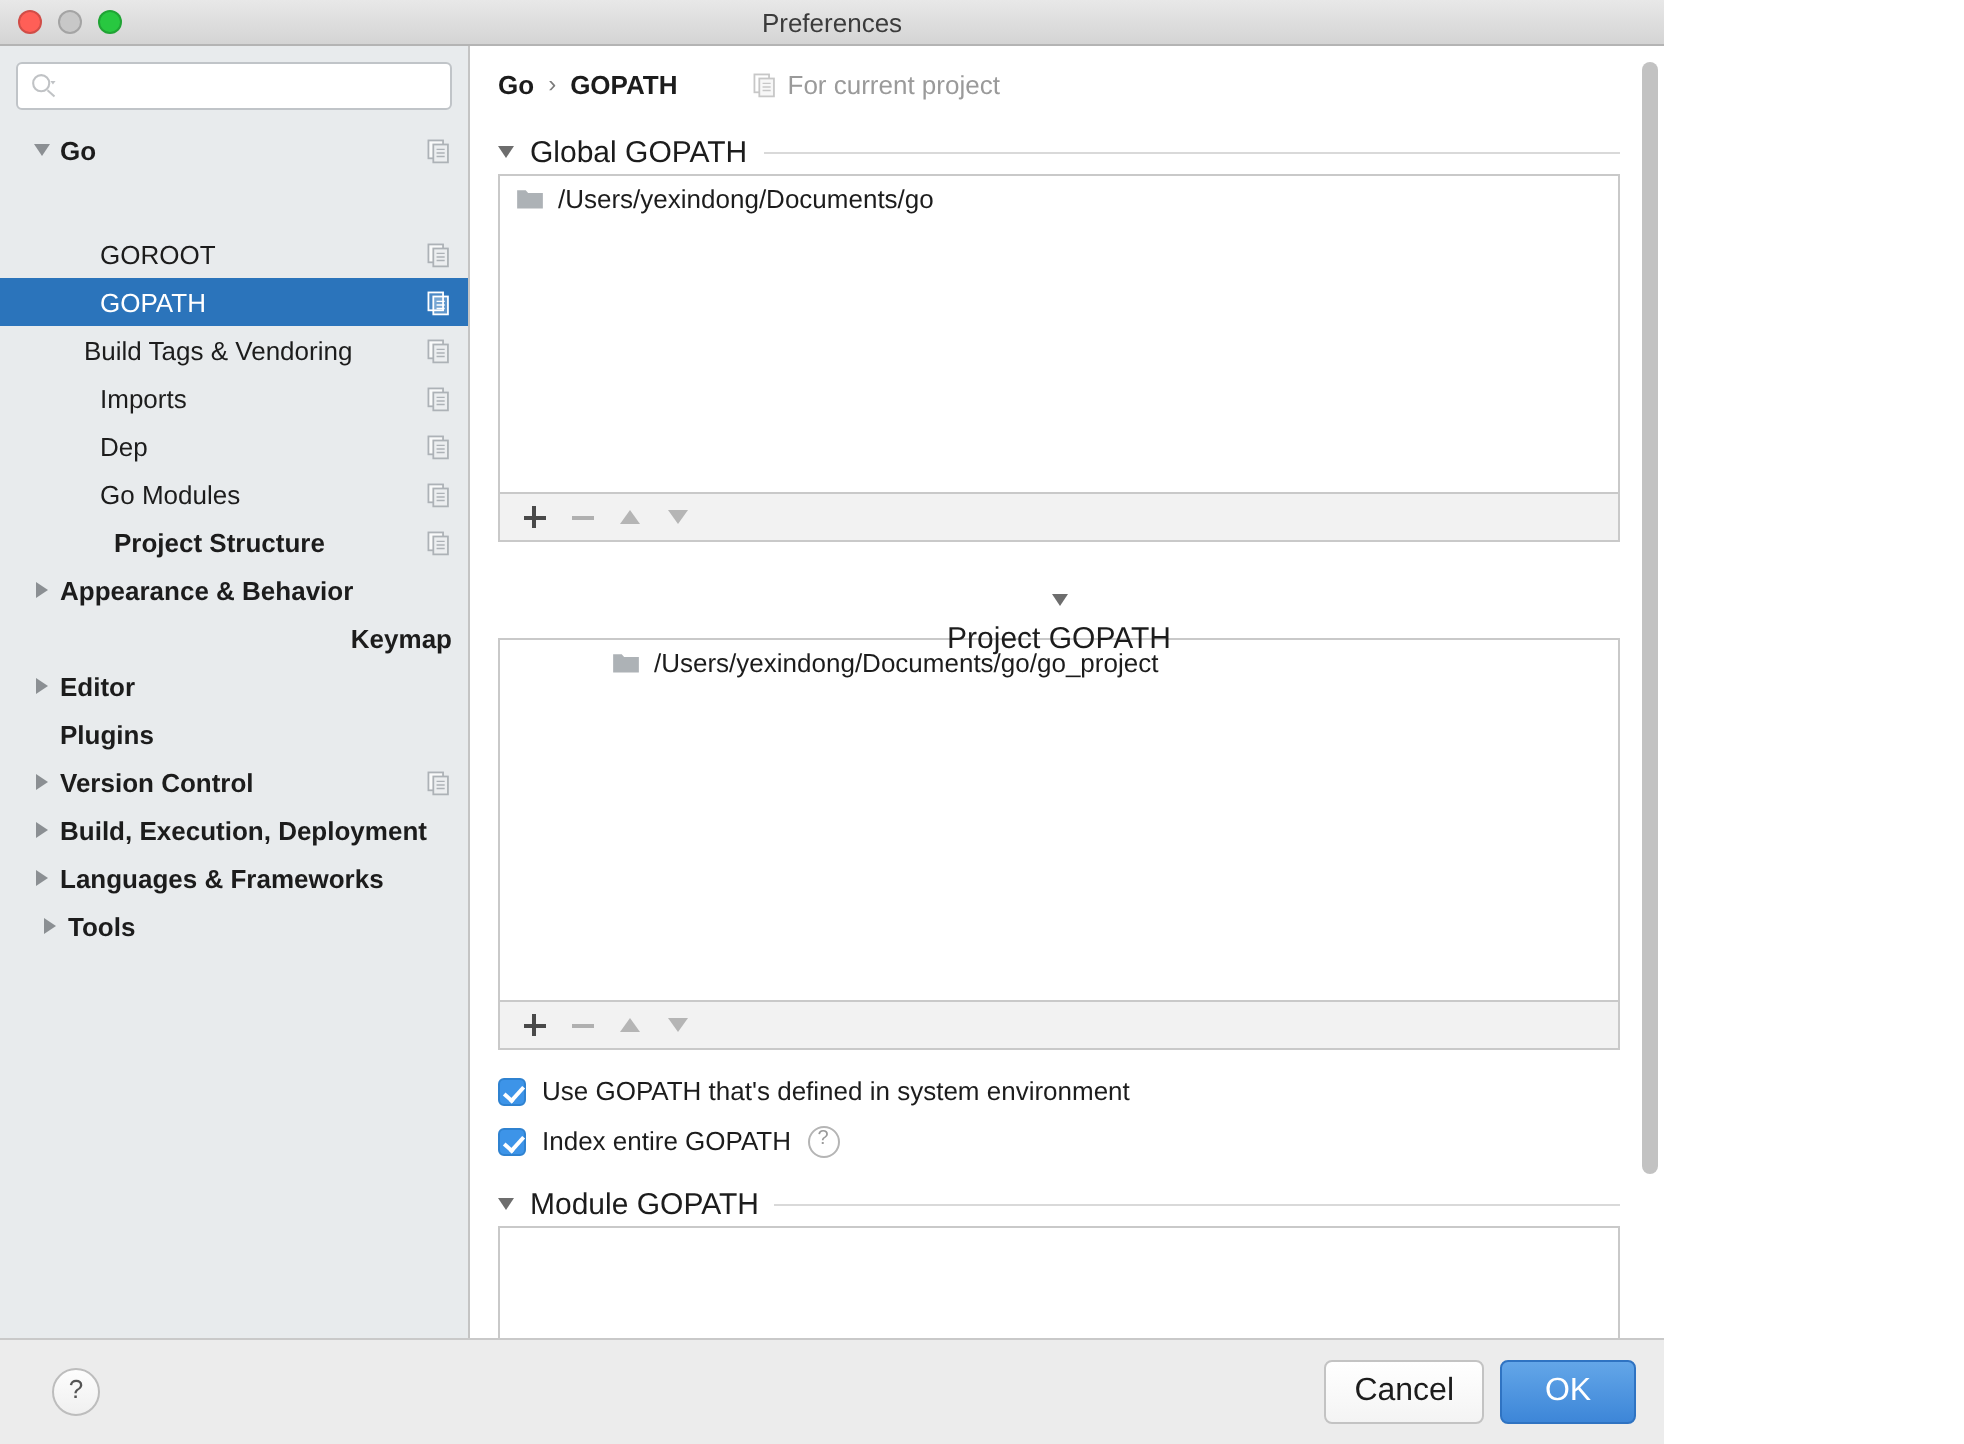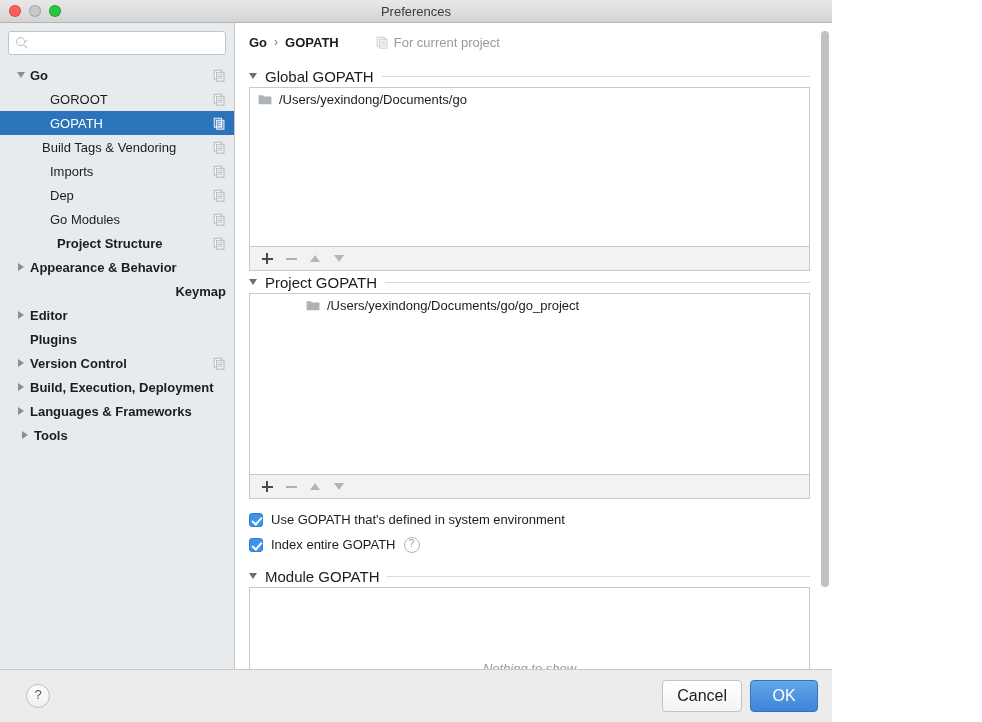--- a/index.html
+++ b/index.html
@@ -438,21 +438,21 @@
             <span class="tw">
               <span class="arrow-down"></span>
             </span>
             <span class="tree-label bold">Go</span>
             <svg class="copy-icon" viewBox="0 0 16 16">
               <rect x="1.5" y="1.5" width="9" height="11" fill="#ffffff" stroke="#9aa0a5" stroke-width="1.1"></rect>
               <rect x="4.5" y="4" width="9" height="11" fill="#eef0f1" stroke="#9aa0a5" stroke-width="1.1"></rect>
               <path d="M6.5 7h5M6.5 9.2h5M6.5 11.4h5" stroke="#9aa0a5" stroke-width="0.9"></path>
             </svg>
           </div>
-          <div class="tree-row" style="padding-left: 32px;">
+          <div class="tree-row" style="padding-left: 32px; margin-top: 28px;">
             <span class="tw"></span>
             <span class="tree-label">GOROOT</span>
             <svg class="copy-icon" viewBox="0 0 16 16">
               <rect x="1.5" y="1.5" width="9" height="11" fill="#ffffff" stroke="#9aa0a5" stroke-width="1.1"></rect>
               <rect x="4.5" y="4" width="9" height="11" fill="#eef0f1" stroke="#9aa0a5" stroke-width="1.1"></rect>
               <path d="M6.5 7h5M6.5 9.2h5M6.5 11.4h5" stroke="#9aa0a5" stroke-width="0.9"></path>
             </svg>
           </div>
           <div class="tree-row selected" style="padding-left: 32px;">
             <span class="tw"></span>
@@ -598,21 +598,21 @@
               <span class="minus-g"></span>
             </div>
           <div class="tb-btn">
               <span class="tri-up"></span>
             </div>
           <div class="tb-btn">
               <span class="tri-down"></span>
             </div>
         </div>
 
-        <div class="section-head" style="margin-top:0;">
+        <div class="section-head" style="margin-top:26px;flex-direction:column;">
           <span class="sh-arrow"></span>
           <span class="section-title">Project GOPATH</span>
           <span class="section-rule"></span>
         </div>
         <div class="listbox" style="height:182px;padding-left:48px;">
           <div class="list-item">
             <svg class="folder-icon" viewBox="0 0 16 14">
               <path d="M0.5 2.5h5l1.4 1.6h8.6v9H0.5z" fill="#adb2b6"></path>
             </svg>
             <span>/Users/yexindong/Documents/go/go_project</span>

